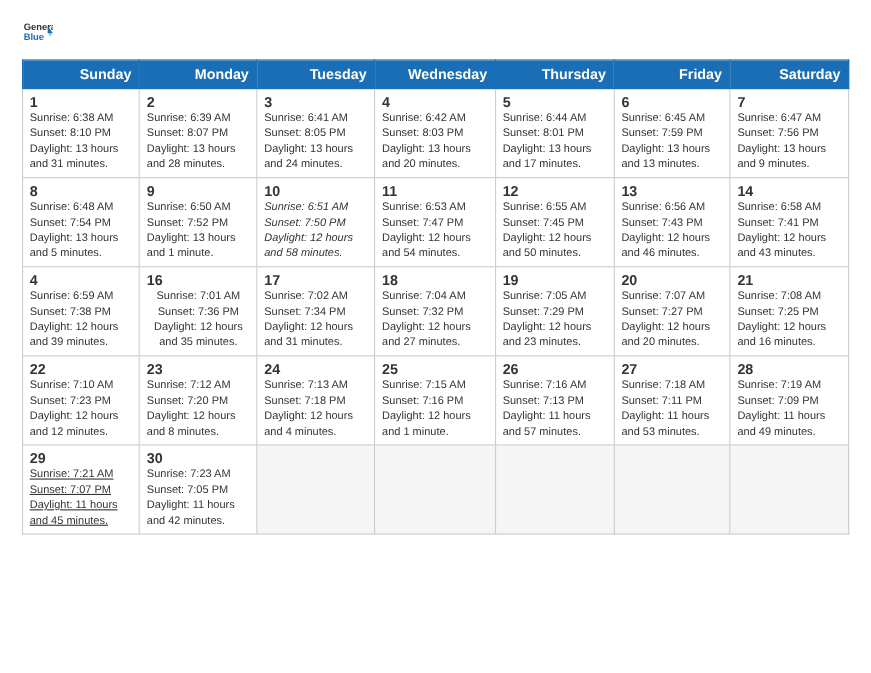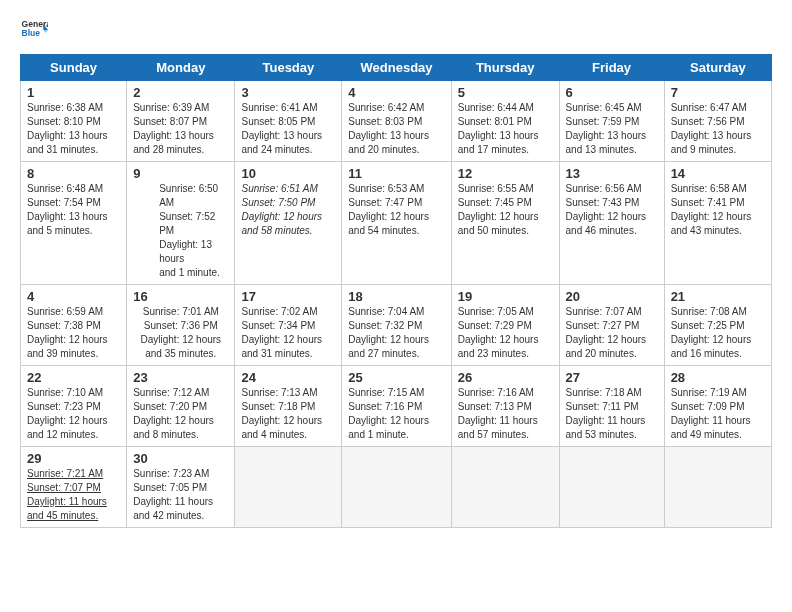--- a/index.html
+++ b/index.html
@@ -43,21 +43,21 @@
       font-size: 14px;
       color: #555;
     }
     .calendar {
       width: 100%;
       border-collapse: collapse;
     }
     .calendar th {
       background: #1a6eb5;
       color: #fff;
-      text-align: center;
+      text-align: right;
       padding: 5px 7px;
       font-size: 13px;
       font-weight: bold;
       border: 1px solid #1a6eb5;
     }
     .calendar td {
       border: 1px solid #ccc;
       vertical-align: top;
       padding: 4px 6px;
       width: 113px;
@@ -171,21 +171,21 @@
         <tr>
           <td>
             <span class="day-num">8</span>
             <div class="day-info" style="white-space: pre-line;">Sunrise: 6:48 AM
 Sunset: 7:54 PM
 Daylight: 13 hours
 and 5 minutes.</div>
           </td>
           <td>
             <span class="day-num">9</span>
-            <div class="day-info" style="white-space: pre-line; margin-left: 26px;">Sunrise: 6:50 AM
+            <div class="day-info" style="white-space: pre-line;">Sunrise: 6:50 AM
 Sunset: 7:52 PM
 Daylight: 13 hours
 and 1 minute.</div>
           </td>
           <td>
             <span class="day-num">10</span>
             <div class="day-info" style="white-space: pre-line; font-style: italic;">Sunrise: 6:51 AM
 Sunset: 7:50 PM
 Daylight: 12 hours
 and 58 minutes.</div>

